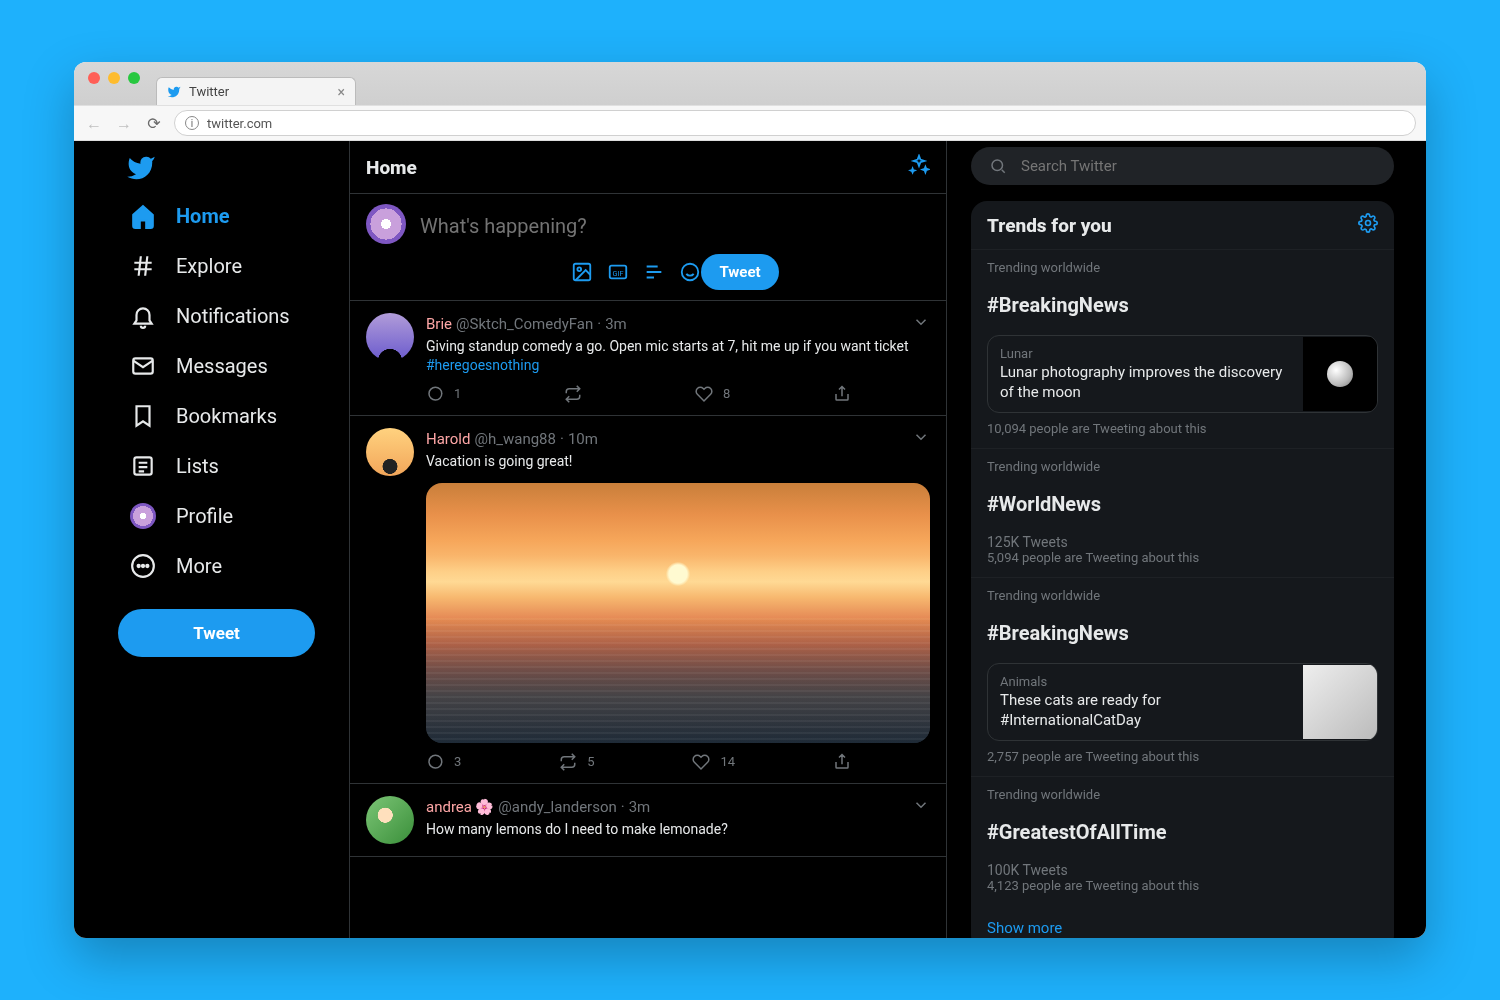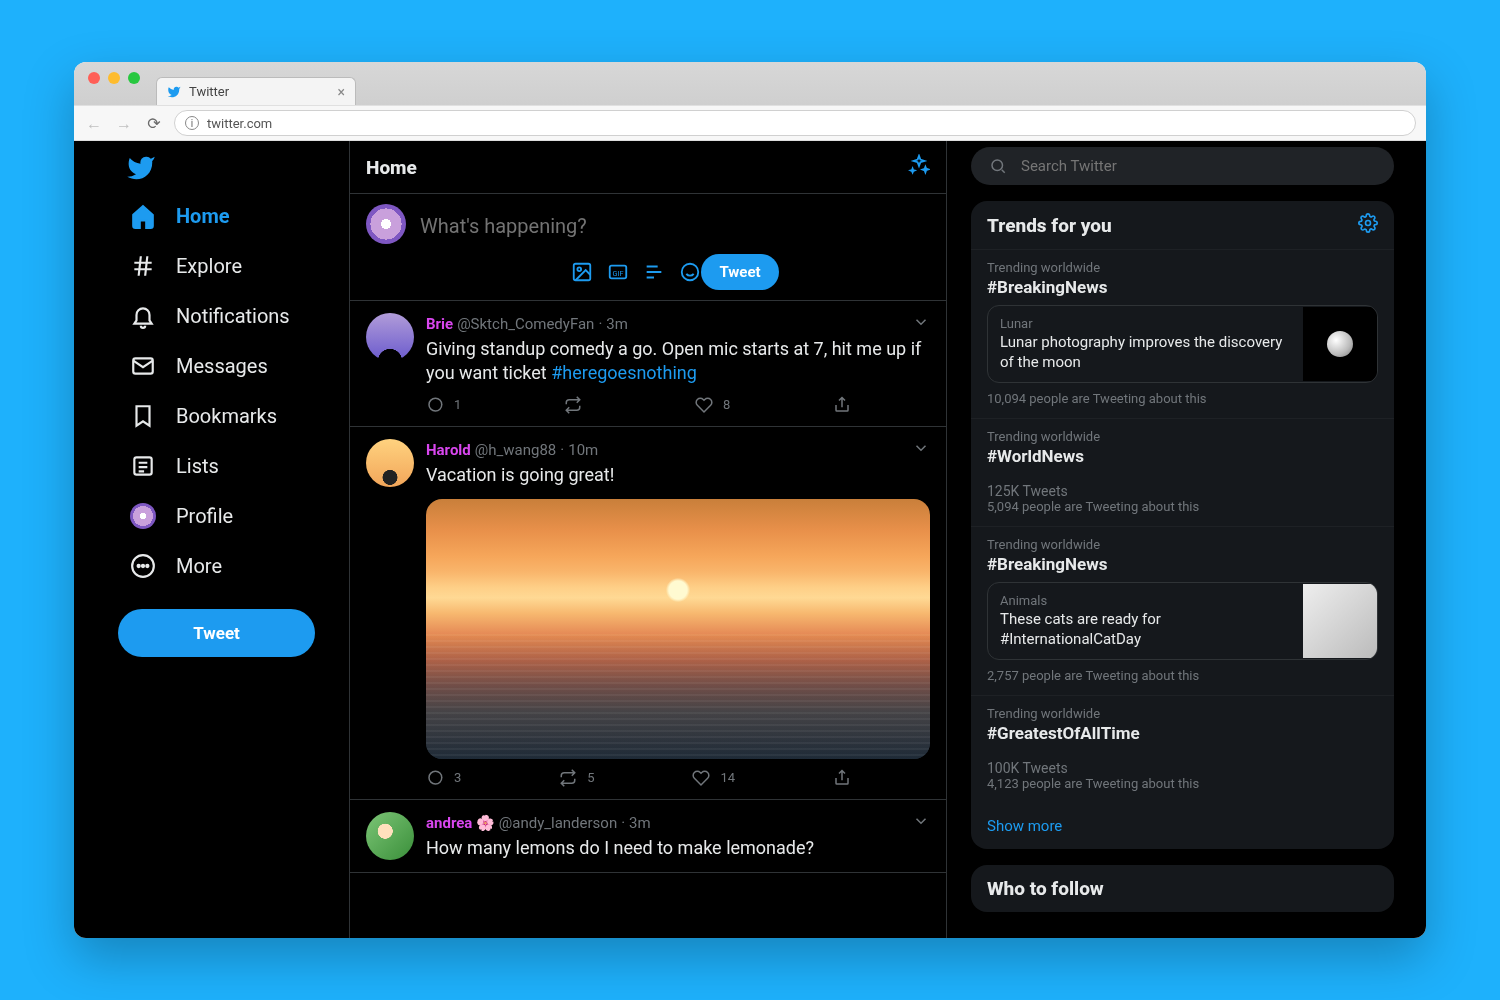--- a/index.html
+++ b/index.html
@@ -39,23 +39,23 @@
   .composer .body{flex:1}
   .composer .ph{color:#737373;font-size:20px;padding:10px 0 16px}
   .composer .row{display:flex;align-items:center;justify-content:center}
   .composer .icons{display:flex;gap:14px;color:#1d9bf0}
   .composer .icons .cic{width:22px;height:22px;cursor:pointer}
   .tweet-sm{height:36px;padding:0 18px;background:#1d9bf0;border:none;border-radius:999px;color:#fff;font-weight:700;font-size:15px;cursor:pointer}
   .tweet{padding:12px 16px;border-bottom:1px solid #2f3336;display:flex;gap:12px}
   .tweet .av{width:48px;height:48px;border-radius:50%;flex-shrink:0;background-size:cover}
   .tweet .content{flex:1;min-width:0}
   .tweet .head{display:flex;align-items:center;gap:4px;color:#71767b;font-size:15px}
-  .tweet .head .name{color:#d946ef;font-weight:700}
+  .tweet .head .name{color:#fca5a5;font-weight:400}
   .tweet .head .caret{margin-left:auto;cursor:pointer}
-  .tweet .txt{font-size:18px;margin-top:2px;line-height:1.35}
+  .tweet .txt{font-size:14px;margin-top:2px;line-height:1.35}
   .tweet .txt .hash{color:#1d9bf0}
   .actions{display:flex;margin-top:10px;max-width:425px;justify-content:space-between;color:#71767b;font-size:13px}
   .actions .a{display:flex;align-items:center;gap:10px;cursor:pointer}
   .actions svg{width:18px;height:18px;stroke:#71767b;fill:none;stroke-width:2}
   .media{margin-top:12px;border-radius:16px;overflow:hidden;height:260px;}
   .sunset{background:
      radial-gradient(circle at 50% 35%, #fffad1 0 3%, transparent 4%),
      linear-gradient(180deg,#c97f3a 0%, #e8904a 12%, #f6a65a 22%, #f9b56b 28%, #fecf87 34%, #ffd994 38%, #f7b86f 44%, #e58a56 52%, #b35a4d 62%, #6d4a55 72%, #3f4b5c 82%, #2e3d4d 100%);
      position:relative;}
   .sunset::after{content:"";position:absolute;left:0;right:0;bottom:0;height:48%;background:repeating-linear-gradient(180deg, rgba(255,255,255,.05) 0 2px, transparent 2px 6px), linear-gradient(180deg, rgba(232,144,74,.35), rgba(20,30,40,.6));}
@@ -66,21 +66,21 @@
   .right{flex:1;padding:6px 32px 0 24px;overflow:hidden}
   .search{height:38px;background:#202327;border-radius:999px;display:flex;align-items:center;padding:0 18px;gap:14px;color:#71767b}
   .search input{background:transparent;border:none;outline:none;color:#e7e9ea;font-size:15px;flex:1}
   .panel{margin-top:16px;background:#15181c;border-radius:16px;overflow:hidden}
   .panel .phdr{display:flex;align-items:flex-end;justify-content:space-between;padding:12px 16px}
   .panel .phdr h3{font-size:19px;font-weight:800}
   .gear{color:#1d9bf0}
   .trend{padding:10px 16px 12px;border-top:1px solid #1e2125}
   .trend:first-of-type{border-top:none}
   .trend .meta,.trend .foot{color:#71767b;font-size:13px}
-  .trend .tag{font-weight:700;font-size:17px;margin:2px 0}
+  .trend .tag{font-weight:700;font-size:20px;margin:18px 0}
   .card{margin:8px 0;border:1px solid #2f3336;border-radius:12px;display:flex;align-items:center;overflow:hidden}
   .card .ct{padding:10px 12px;flex:1}
   .card .ct .cat{color:#71767b;font-size:13px}
   .card .ct .title{font-size:15px;margin-top:2px;line-height:1.3}
   .card .thumb{width:74px;height:74px;flex-shrink:0}
   .thumb.moon{background:#000;display:flex;align-items:center;justify-content:center}
   .thumb.moon::after{content:"";width:26px;height:26px;border-radius:50%;background:radial-gradient(circle at 35% 35%, #fff, #bbb 60%, #777)}
   .thumb.cat{background:linear-gradient(135deg,#eee,#bbb)}
   .showmore{color:#1d9bf0;padding:14px 16px;font-size:15px;cursor:pointer}
   .sub{color:#71767b;font-size:14px;margin-top:17px}

